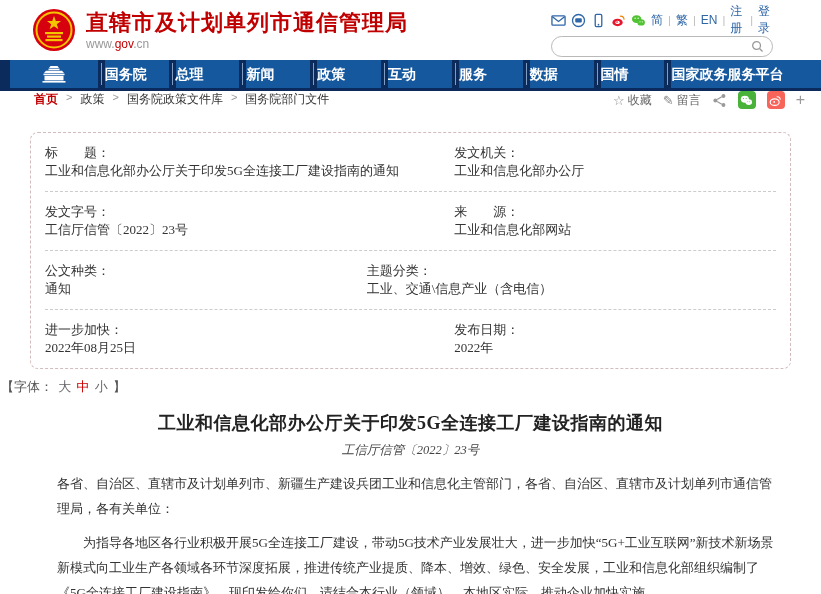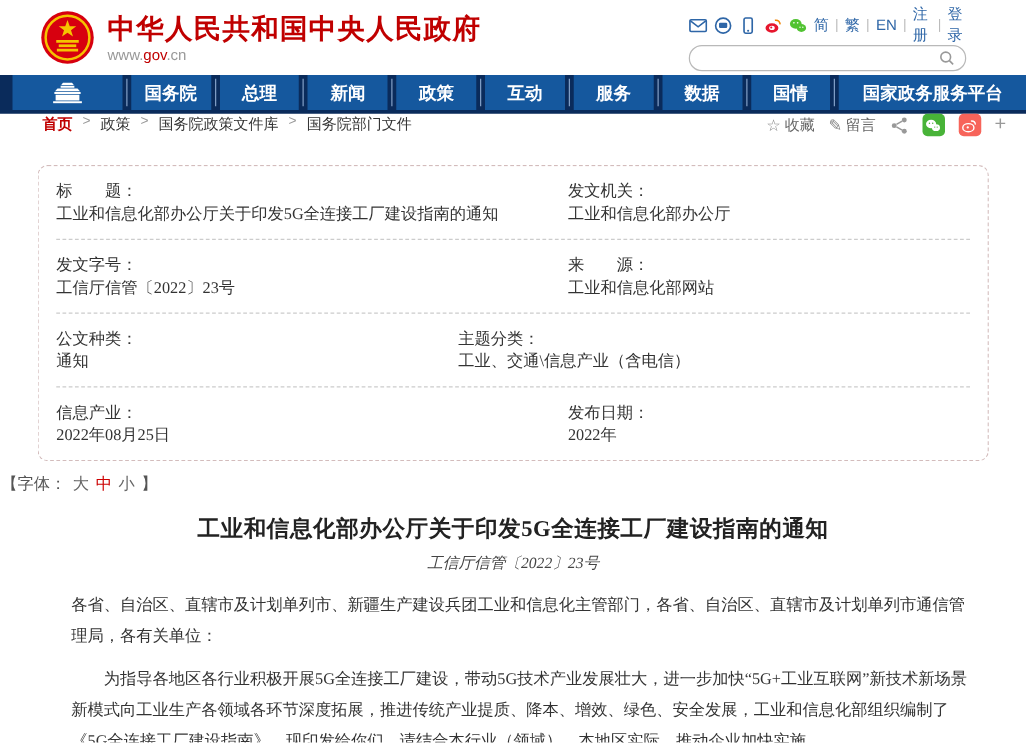--- a/index.html
+++ b/index.html
@@ -26,21 +26,21 @@
   .quick-row { display: flex; align-items: center; justify-content: flex-end; gap: 5px; font-size: 12px; color: #2e66a7; height: 18px; }
   .quick-row .micon { display: inline-flex; width: 15px; height: 15px; align-items: center; justify-content: center; cursor: pointer; }
   .quick-row a { color: #2e66a7; text-decoration: none; cursor: pointer; }
   .quick-row .lsep { color: #bbb; font-size: 11px; }
   .search-box { margin-top: 7px; height: 21px; border: 1px solid #b9b9b9; border-radius: 11px; display: flex; align-items: center; padding: 0 8px; background: #fff; }
   .search-box input { border: none; outline: none; flex: 1; font-size: 12px; height: 17px; background: transparent; }
   .search-box .mag { width: 13px; height: 13px; cursor: pointer; }
 
   
   .main-nav { height: 31px; background: #0a2b5b; display: flex; align-items: flex-start; padding-left: 10px; }
-  .nav-cell { height: 28px; line-height: 28px; background: #15589e; color: #fff; font-size: 14px; font-weight: bold; text-align: center; cursor: pointer; }
+  .nav-cell { height: 28px; line-height: 28px; background: #15589e; color: #fff; font-size: 14px; font-weight: bold; cursor: pointer; }
   .nav-home { width: 88px; display: flex; align-items: center; justify-content: center; }
   .nav-item { width: 64px; }
   .nav-item.wide { width: 150px; }
   .nav-sep { width: 7px; height: 28px; position: relative; display: block; }
   .nav-sep::after { content: ""; position: absolute; left: 3px; top: 3px; bottom: 3px; width: 1px; background: #7e9cc4; }
 
   
   .crumb-row { height: 30px; display: flex; align-items: flex-start; padding: 0 16px 0 34px; font-size: 12px; }
   .crumb { color: #333; cursor: pointer; }
   .crumb.home { color: #c00000; font-weight: bold; }
@@ -87,21 +87,21 @@
     <div class="logo-wrap">
       <svg class="emblem" viewBox="0 0 44 44">
         <circle cx="22" cy="22" r="21" fill="#d7000f"></circle>
         <circle cx="22" cy="22" r="17.5" fill="none" stroke="#f5c400" stroke-width="2"></circle>
         <polygon fill="#f5c400" points="22,8 23.8,13 29,13 24.8,16.2 26.4,21.2 22,18.2 17.6,21.2 19.2,16.2 15,13 20.2,13"></polygon>
         <rect x="13" y="24" width="18" height="2.2" fill="#f5c400"></rect>
         <rect x="15" y="27.5" width="14" height="2.2" fill="#f5c400"></rect>
         <rect x="13.5" y="31" width="17" height="2.2" fill="#f5c400"></rect>
       </svg>
       <div class="titles">
-        <div class="site-title">中华人民共和国中央人民政府</div>
+        <div class="site-title">直辖市及计划单列市通信管理局</div>
         <div class="site-url"><span>www.</span><span class="gov">gov</span><span>.cn</span></div>
       </div>
     </div>
 
     <div class="top-right">
       <div class="quick-row">
         <span class="micon">
           <svg viewBox="0 0 16 16" width="15" height="15">
               <rect x="1" y="3" width="14" height="10" rx="1" fill="none" stroke="#2e66a7" stroke-width="1.4"></rect>
               <path d="M1.5 4 8 9 14.5 4" fill="none" stroke="#2e66a7" stroke-width="1.4"></path>
@@ -261,21 +261,21 @@
         <span class="meta-label">公文种类：</span>
         <span class="meta-value">通知</span>
       </div>
       <div class="meta-cell left">
         <span class="meta-label">主题分类：</span>
         <span class="meta-value">工业、交通\信息产业（含电信）</span>
       </div>
     </div>
     <div class="meta-row">
       <div class="meta-cell left">
-        <span class="meta-label">信息产业：</span>
+        <span class="meta-label">进一步加快：</span>
         <span class="meta-value">2022年08月25日</span>
       </div>
       <div class="meta-cell right">
         <span class="meta-label">发布日期：</span>
         <span class="meta-value">2022年</span>
       </div>
     </div>
   </section>
 
   <div class="font-size-row">

